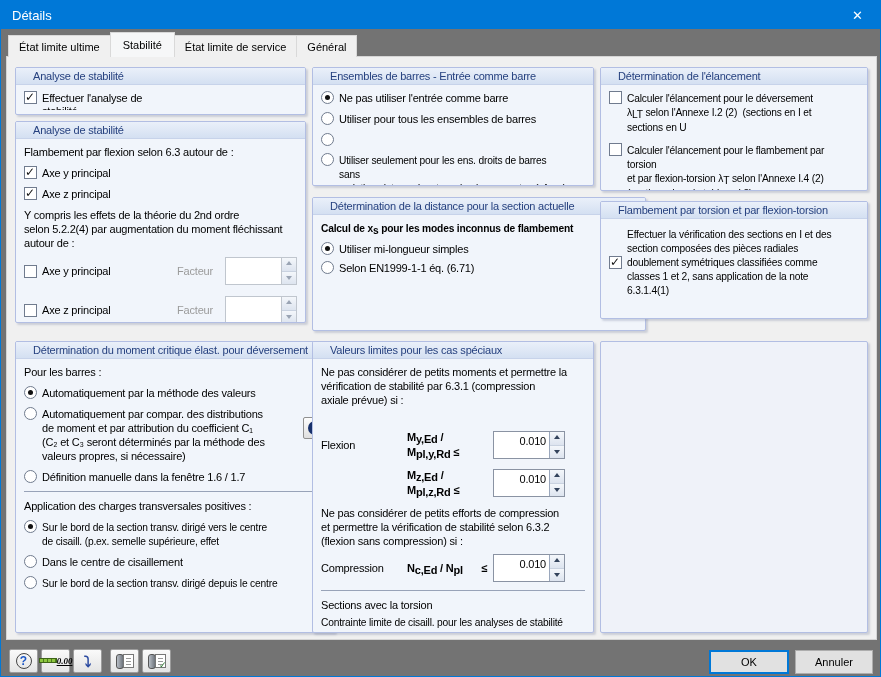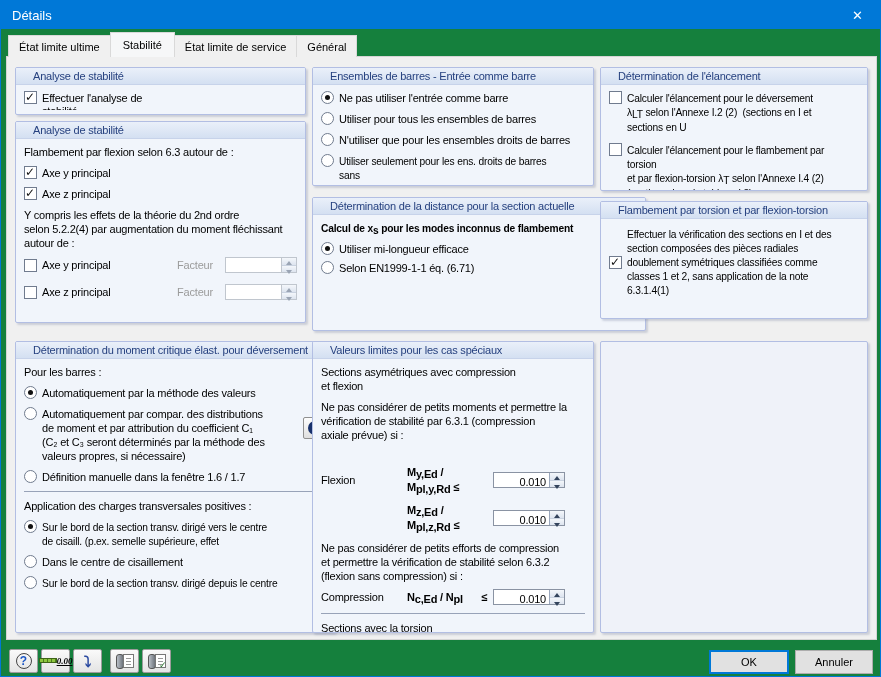--- a/index.html
+++ b/index.html
@@ -1,19 +1,19 @@
 <!DOCTYPE html>
 <html><head>
 <meta charset="utf-8">
 <style>
   * { box-sizing: border-box; margin: 0; padding: 0; }
   html,body { background:#555; }
   #dialog {
     position: relative; width: 881px; height: 677px;
-    background: #15803d; border: 1px solid #0078D7;
+    background: #737373; border: 1px solid #0078D7;
     font-family: "Liberation Sans", "DejaVu Sans", sans-serif;
     font-size: 11px; color: #000; overflow: hidden;
   }
   
   .titlebar { position:absolute; left:0; top:0; width:100%; height:28px; background:#0078D7; color:#fff;
     display:flex; align-items:center; padding-left:11px; font-size:13px; }
   .closebtn { position:absolute; right:0; top:0; width:45px; height:28px; display:flex; align-items:center;
     justify-content:center; color:#fff; font-size:13px; cursor:default; }
   
   .tabs { position:absolute; left:7px; top:32px; height:24px; display:flex; align-items:flex-end; z-index:3; }
@@ -35,21 +35,21 @@
   .graytext { color:#9B9B9B; }
   .bold { font-weight:bold; }
   sub { font-size:11px; line-height:1; vertical-align:-2px; }
   
   .row { display:flex; align-items:flex-start; gap:5px; margin-bottom:7px; }
   .row.center { align-items:center; }
   .cb { flex:none; width:13px; height:13px; background:#fff; border:1px solid #707B8E; position:relative; margin-top:0; }
   .cb.on::after { content:"✓"; position:absolute; left:0; top:-2px; font-size:12px; font-weight:bold; color:#111; }
   .rb { flex:none; width:13px; height:13px; background:#fff; border:1px solid #707B8E; border-radius:50%; position:relative; }
   .rb.on::after { content:""; position:absolute; left:3px; top:3px; width:5px; height:5px; border-radius:50%; background:#111; }
-  .spin { width:72px; height:16px; background:#fff; border:1px solid #C0C6CE; display:flex; flex:none; }
+  .spin { width:72px; height:28px; background:#fff; border:1px solid #C0C6CE; display:flex; flex:none; }
   .spin.on { border-color:#8A93A3; }
   .spinval { flex:1; text-align:right; padding:2px 3px 0 0; font-size:11px; }
   .spinbtns { width:15px; display:flex; flex-direction:column; border-left:1px solid #C0C6CE; }
   .spin.on .spinbtns { border-left-color:#9AA7BC; }
   .sarr { flex:1; background:linear-gradient(#F4F7FB,#DDE4EF); position:relative; }
   .sarr + .sarr { border-top:1px solid #C9D2E0; }
   .sarr::after { content:""; position:absolute; left:4px; border-left:3px solid transparent; border-right:3px solid transparent; }
   .sarr.u::after { top:3px; border-bottom:4px solid #9AA4B4; }
   .sarr.d::after { top:4px; border-top:4px solid #9AA4B4; }
   .spin.on .sarr.u::after { border-bottom-color:#33435C; }
@@ -215,53 +215,50 @@
       <div class="row">
         <span class="rb on"></span>
         <div>Ne pas utiliser l'entrée comme barre</div>
       </div>
       <div class="row">
         <span class="rb"></span>
         <div>Utiliser pour tous les ensembles de barres</div>
       </div>
       <div class="row">
         <span class="rb"></span>
-        <div>N'utiliser que pour les ensembles droits de barres</div>
       </div>
       <div class="row">
         <span class="rb"></span>
         <div class="pre fit">Utiliser seulement pour les ens. droits de barres sans
 maintiens interm. (poutres simples ou portes-à-faux)</div>
       </div>
     </div>
   </div>
 
   <div class="group" style="left:311px;top:196px;width:334px;height:134px">
     <div class="ghead">Détermination de la distance pour la section actuelle</div>
     <div class="gbody">
       <div class="bold pre fit" style="margin-bottom:6px"><span>Calcul de x</span><sub>s</sub><span> pour les modes inconnus de flambement</span></div>
       <div class="row" style="margin-bottom:5px">
         <span class="rb on"></span>
-        <div>Utiliser mi-longueur efficace</div>
+        <div>Utiliser mi-longueur simples</div>
       </div>
       <div class="row">
         <span class="rb"></span>
         <div>Selon EN1999-1-1 éq. (6.71)</div>
       </div>
       <div class="infobtn" style="right:9px;bottom:9px">
         <span class="infocirc">i</span>
       </div>
     </div>
   </div>
 
   <div class="group" style="left:311px;top:340px;width:282px;height:292px">
     <div class="ghead">Valeurs limites pour les cas spéciaux</div>
     <div class="gbody">
-      <div class="pre" style="margin-bottom:7px">Sections asymétriques avec compression
-et flexion</div>
       <div class="pre" style="margin-bottom:23px">Ne pas considérer de petits moments et permettre la
 vérification de stabilité par 6.3.1 (compression
 axiale prévue) si :</div>
       <div class="vrow">
         <span class="vlabel">Flexion</span>
         <span class="formula push"><span>M</span><sub>y,Ed</sub><span> / M</span><sub>pl,y,Rd</sub><span> ≤</span></span>
         <div class="spin on">
           <span class="spinval">0.010</span>
           <span class="spinbtns">
               <i class="sarr u"></i>

